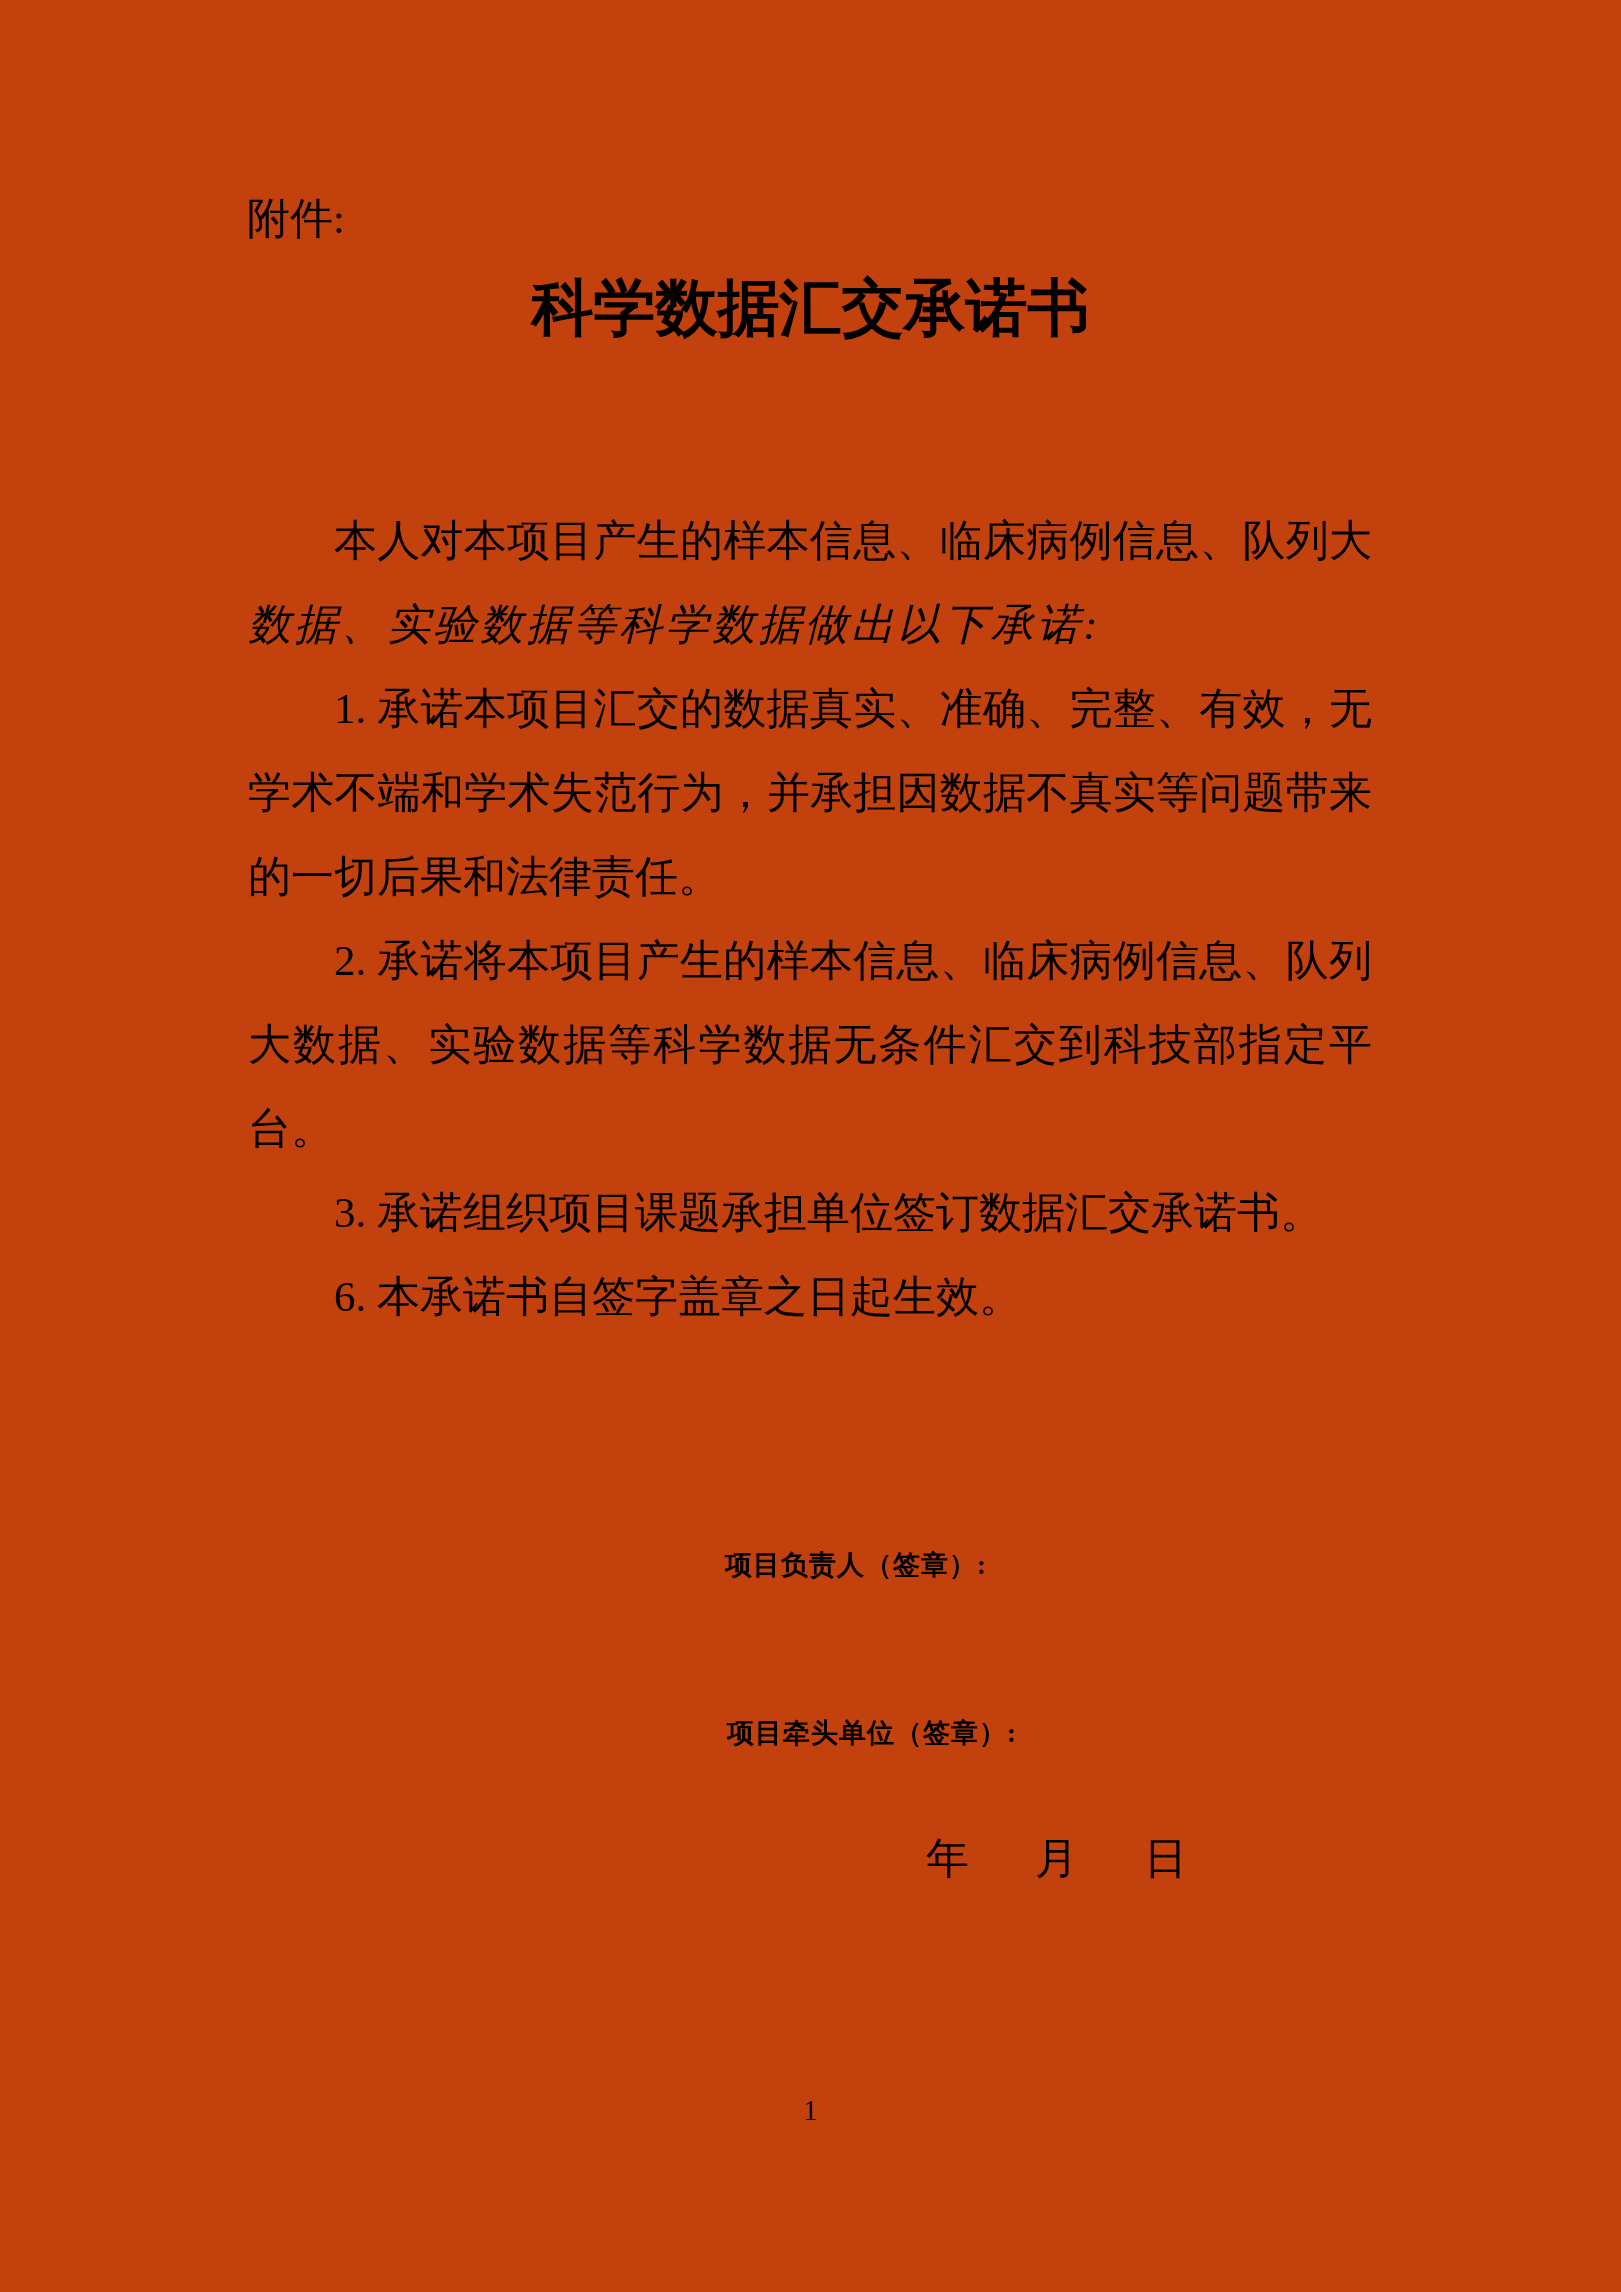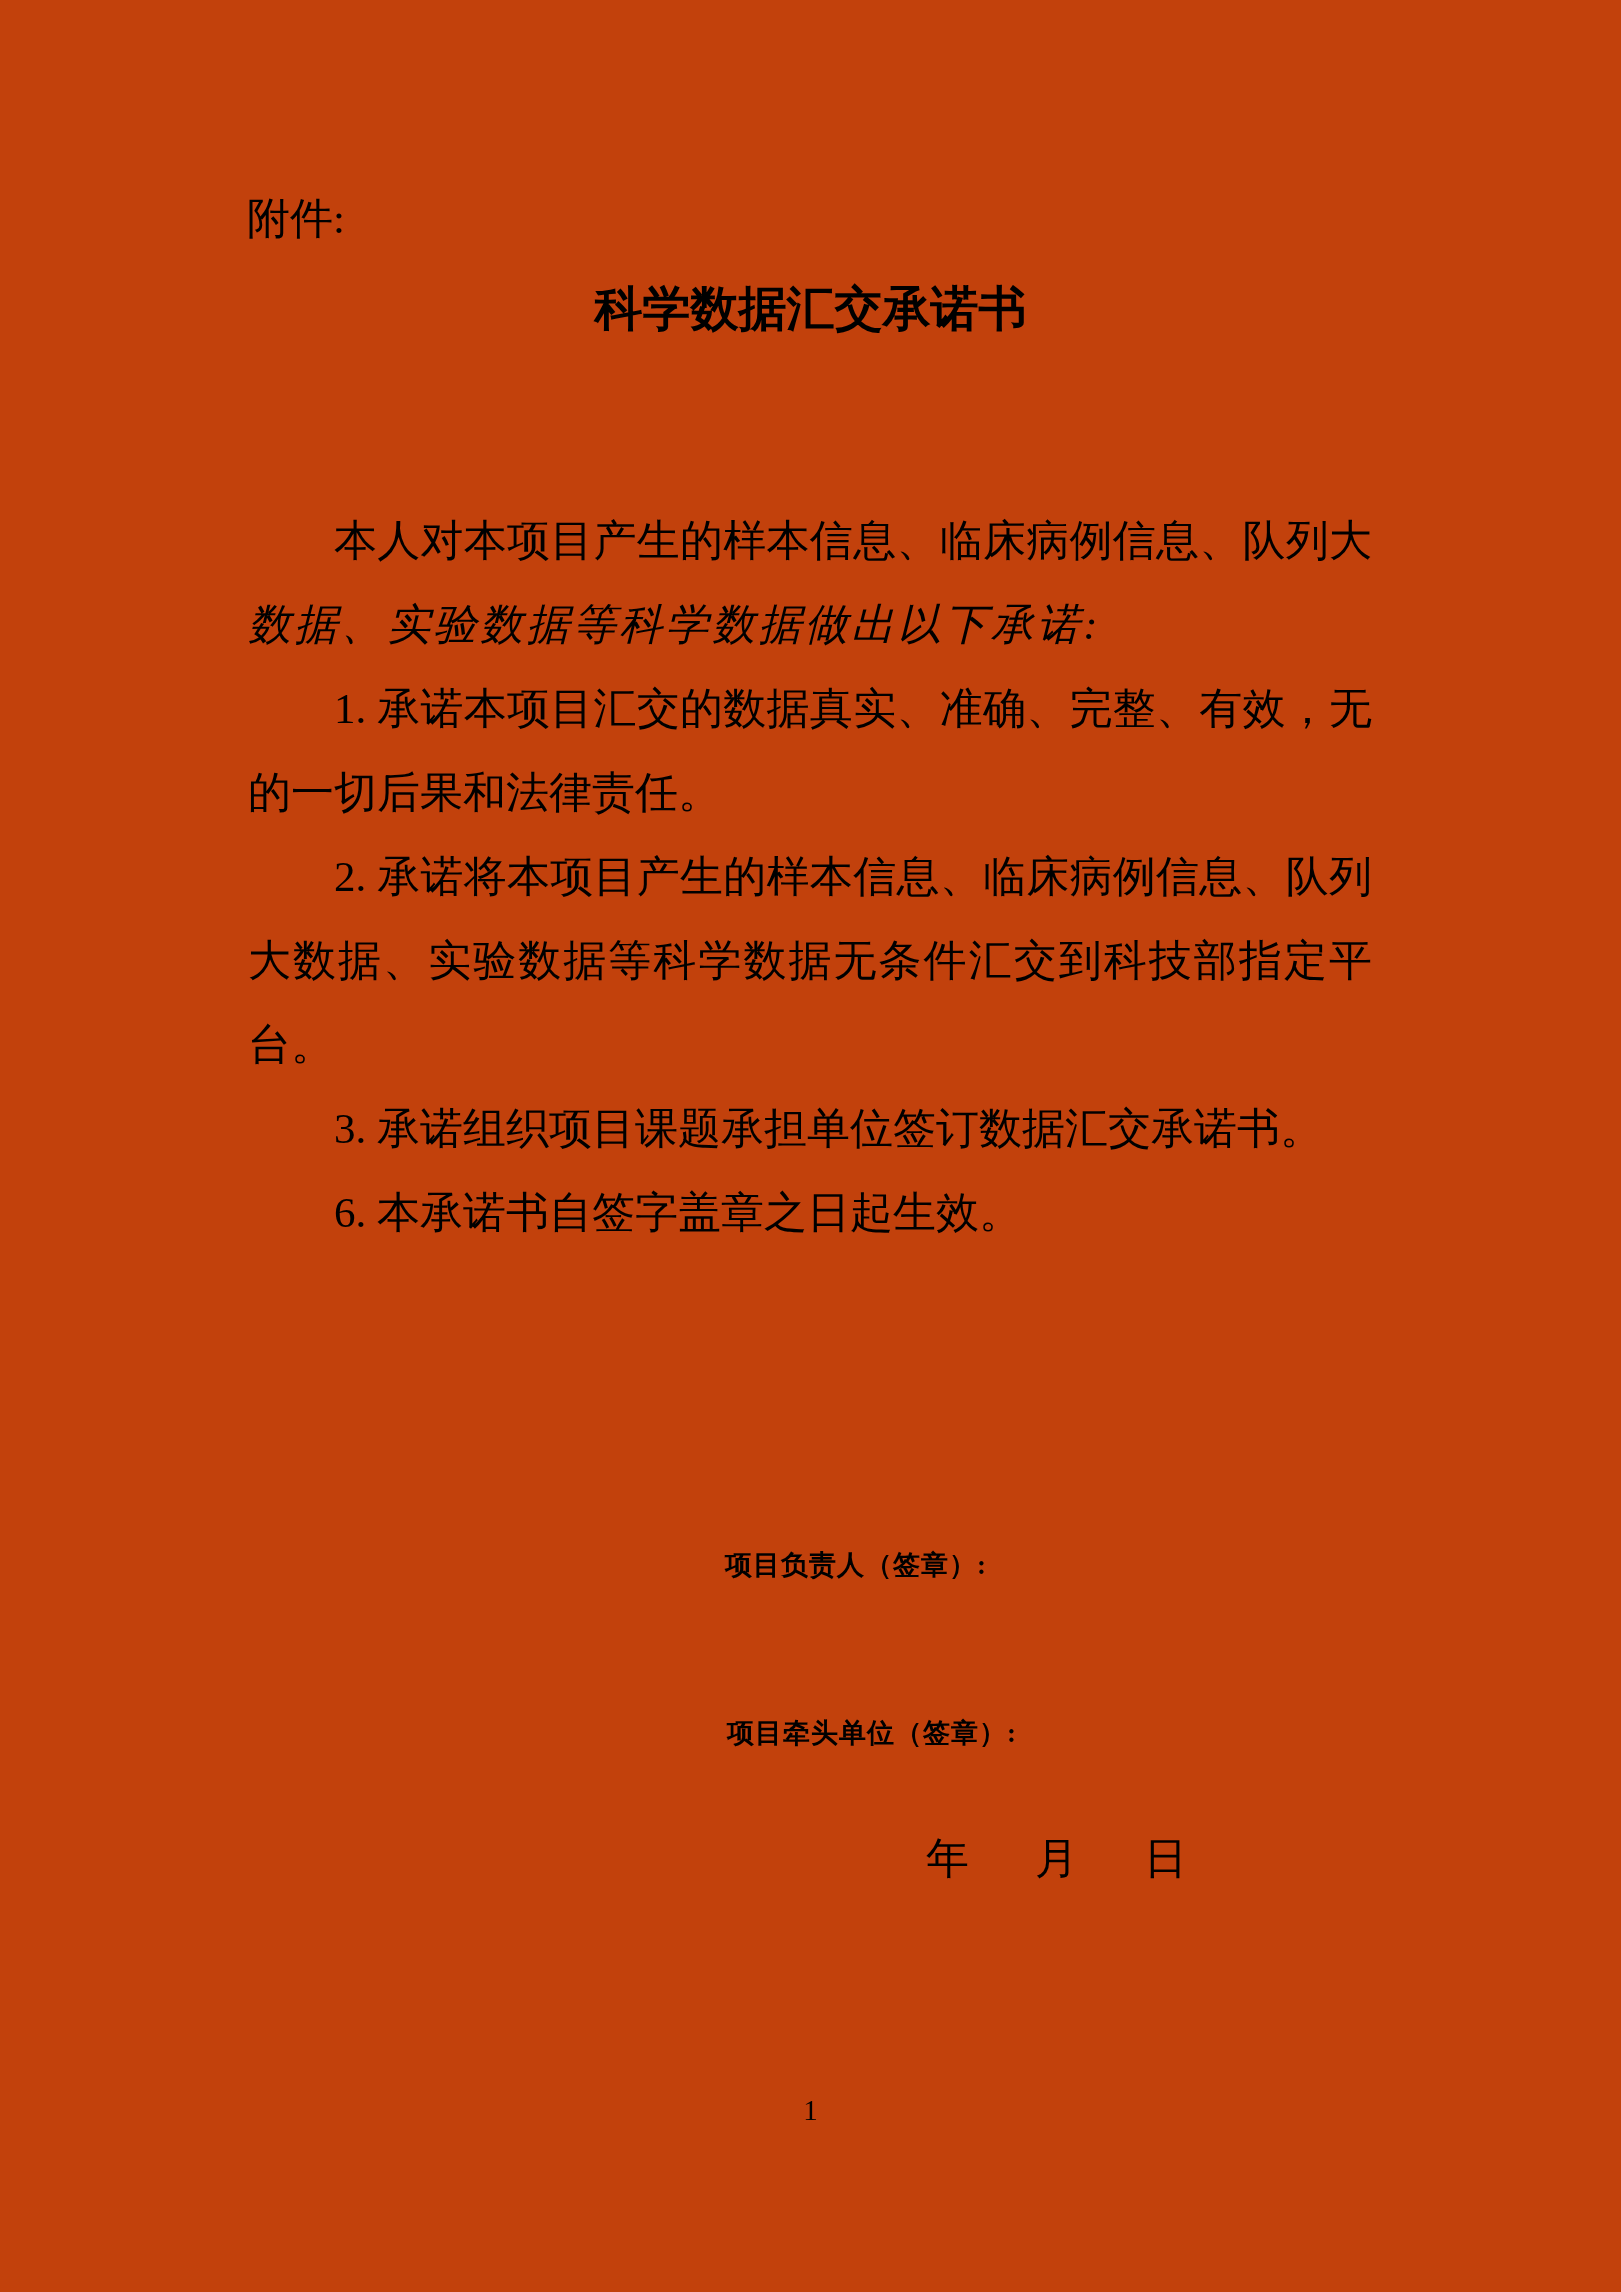--- a/index.html
+++ b/index.html
@@ -24,21 +24,21 @@
     line-height: 51px;
     white-space: nowrap;
   }
   .doc-title {
     position: absolute;
     left: 0;
     right: 0;
     top: 277px;
     margin: 0;
     text-align: center;
-    font-size: 48px;
+    font-size: 62px;
     font-weight: bold;
     line-height: 63px;
     letter-spacing: 0px;
   }
   .body-block {
     position: absolute;
     left: 248px;
     top: 499px;
     width: 1124px;
     font-size: 43px;
@@ -97,20 +97,21 @@
 <div class="page">
 
   <div class="attachment">附件:</div>
 
   <h1 class="doc-title">科学数据汇交承诺书</h1>
 
   <div class="body-block" id="body-block">
       <div class="body-line indent full">本人对本项目产生的样本信息、临床病例信息、队列大</div>
       <div class="body-line spread">数据、实验数据等科学数据做出以下承诺:</div>
       <div class="body-line indent full">1. 承诺本项目汇交的数据真实、准确、完整、有效，无</div>
+      <div class="body-line full">学术不端和学术失范行为，并承担因数据不真实等问题带来</div>
       <div class="body-line">的一切后果和法律责任。</div>
       <div class="body-line indent full">2. 承诺将本项目产生的样本信息、临床病例信息、队列</div>
       <div class="body-line full">大数据、实验数据等科学数据无条件汇交到科技部指定平</div>
       <div class="body-line">台。</div>
       <div class="body-line indent">3. 承诺组织项目课题承担单位签订数据汇交承诺书。</div>
       <div class="body-line indent">6. 本承诺书自签字盖章之日起生效。</div>
     </div>
 
   <div class="sig-line sig-leader">项目负责人（签章）:</div>
 

